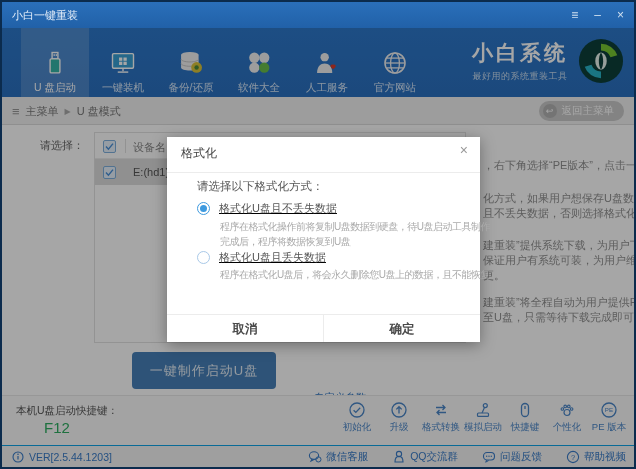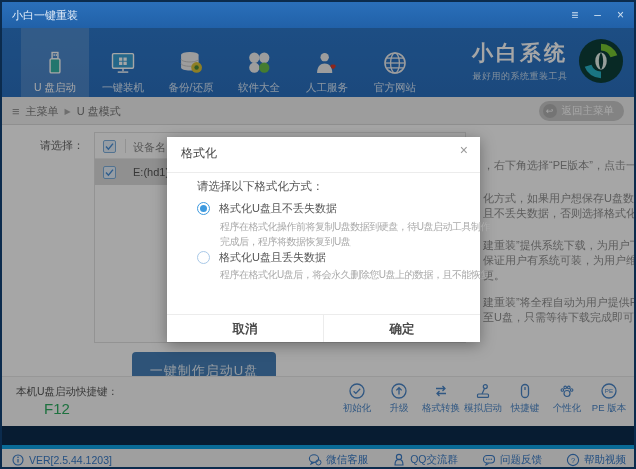--- a/index.html
+++ b/index.html
@@ -50,45 +50,45 @@
   .dt-row { height:26px; background:#dedede; position:relative; }
   .dt-row .cell { position:absolute; left:38px; top:7px; font-size:11px; color:#555; white-space:nowrap;}
   .cbx { position:absolute; left:8px; top:7px; width:13px; height:13px; }
   .help-lines { position:absolute; left:481px; top:0; width:160px; }
   .help-lines div { position:absolute; left:0; font-size:11px; color:#8f8f8f; white-space:nowrap; }
   .make-btn { position:absolute; left:130px; top:227px; width:144px; height:37px;
               background:#4780b8; border-radius:4px; color:#e3ecf5; font-size:13px;
               text-align:center; line-height:37px; letter-spacing:1px; }
   .custom-link { position:absolute; left:312px; top:266px; font-size:10.5px; color:#3a7cc4; }
   
-  .footer { position:absolute; left:0; top:374px; width:632px; height:50px;
+  .footer { position:absolute; left:0; top:393px; width:632px; height:50px;
             background:#fbfbfb; border-top:1px solid #e8e8e8; }
   .hotkey-label { position:absolute; left:14px; top:8px; font-size:10.5px; color:#555; }
   .hotkey-value { position:absolute; left:42px; top:23px; font-size:15px; color:#2fae62; }
   .tools { position:absolute; right:4px; top:5px; display:flex; }
   .tool { width:42px; display:flex; flex-direction:column; align-items:center; gap:2px; }
   .tool .tl { font-size:9.5px; color:#4a86c8; white-space:nowrap; }
   
   .statusbar { position:absolute; left:0; top:443px; width:632px; height:22px;
-               background:#f4f4f4; border-top:4px solid #0ea5e9; }
+               background:#f4f4f4; border-top:1px solid #0ea5e9; }
   .ver { position:absolute; left:10px; top:0; height:22px; display:flex; align-items:center;
          gap:5px; font-size:10.5px; color:#3a7cc8; }
   .status-links { position:absolute; right:8px; top:0; height:22px; display:flex;
                   gap:24px; align-items:center; }
   .slink { display:flex; align-items:center; gap:4px; font-size:10.5px; color:#3a7cc8; }
   
   .dim { position:absolute; left:0; top:26px; width:632px; height:439px;
          background:rgba(0,0,0,0.35); z-index:40; }
   .dialog { position:absolute; left:165px; top:135px; width:313px; height:205px;
             background:#fff; z-index:60; box-shadow:0 3px 14px rgba(0,0,0,0.35); }
   .dlg-header { position:relative; height:36px; border-bottom:1px solid #ececec; }
   .dlg-title { position:absolute; left:14px; top:8px; font-size:12px; color:#444; }
   .dlg-close { position:absolute; right:12px; top:5px; font-size:14px; color:#999; }
   .dlg-prompt { position:absolute; left:30px; top:42px; font-size:11.5px; color:#555; }
-  .opt { position:absolute; left:30px; display:flex; align-items:center; gap:9px; }
+  .opt { position:absolute; left:30px; display:flex; align-items:center; gap:9px;text-decoration:underline; }
   .radio { width:13px; height:13px; border-radius:50%; border:1px solid #a9c9e8;
            display:flex; align-items:center; justify-content:center; flex:none; }
   .radio.sel { border-color:#3e9adf; }
   .radio.sel::after { content:''; width:7px; height:7px; border-radius:50%; background:#3e9adf; }
   .opt .ol { font-size:11px; color:#555; white-space:nowrap; }
   .odesc { position:absolute; left:53px; font-size:10px; letter-spacing:-0.5px;
            color:#aaaaaa; white-space:nowrap; }
   .dlg-footer { position:absolute; left:0; bottom:0; width:313px; height:28px;
                 border-top:1px solid #ececec; display:flex; }
   .dlg-btn { flex:1; text-align:center; line-height:28px; font-size:12.5px; color:#4a4a4a;font-weight:bold; }

